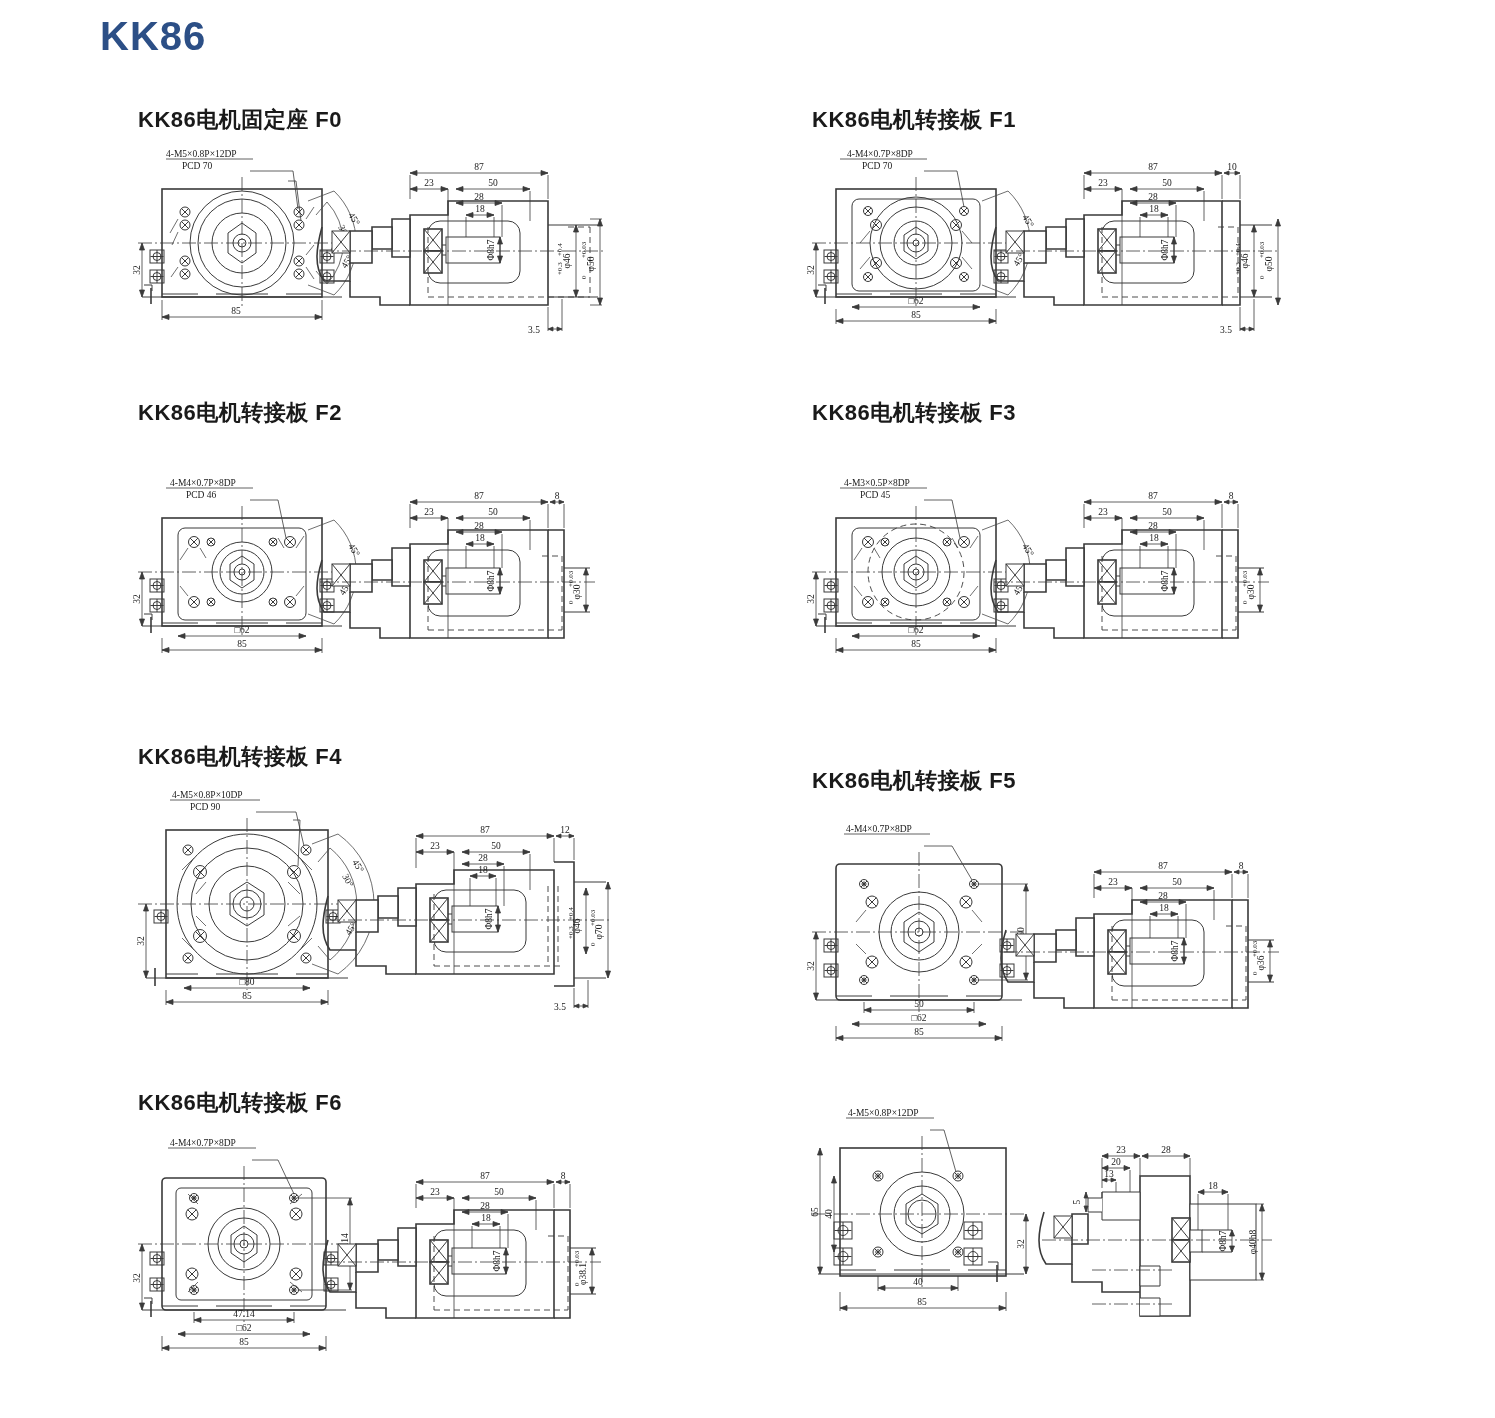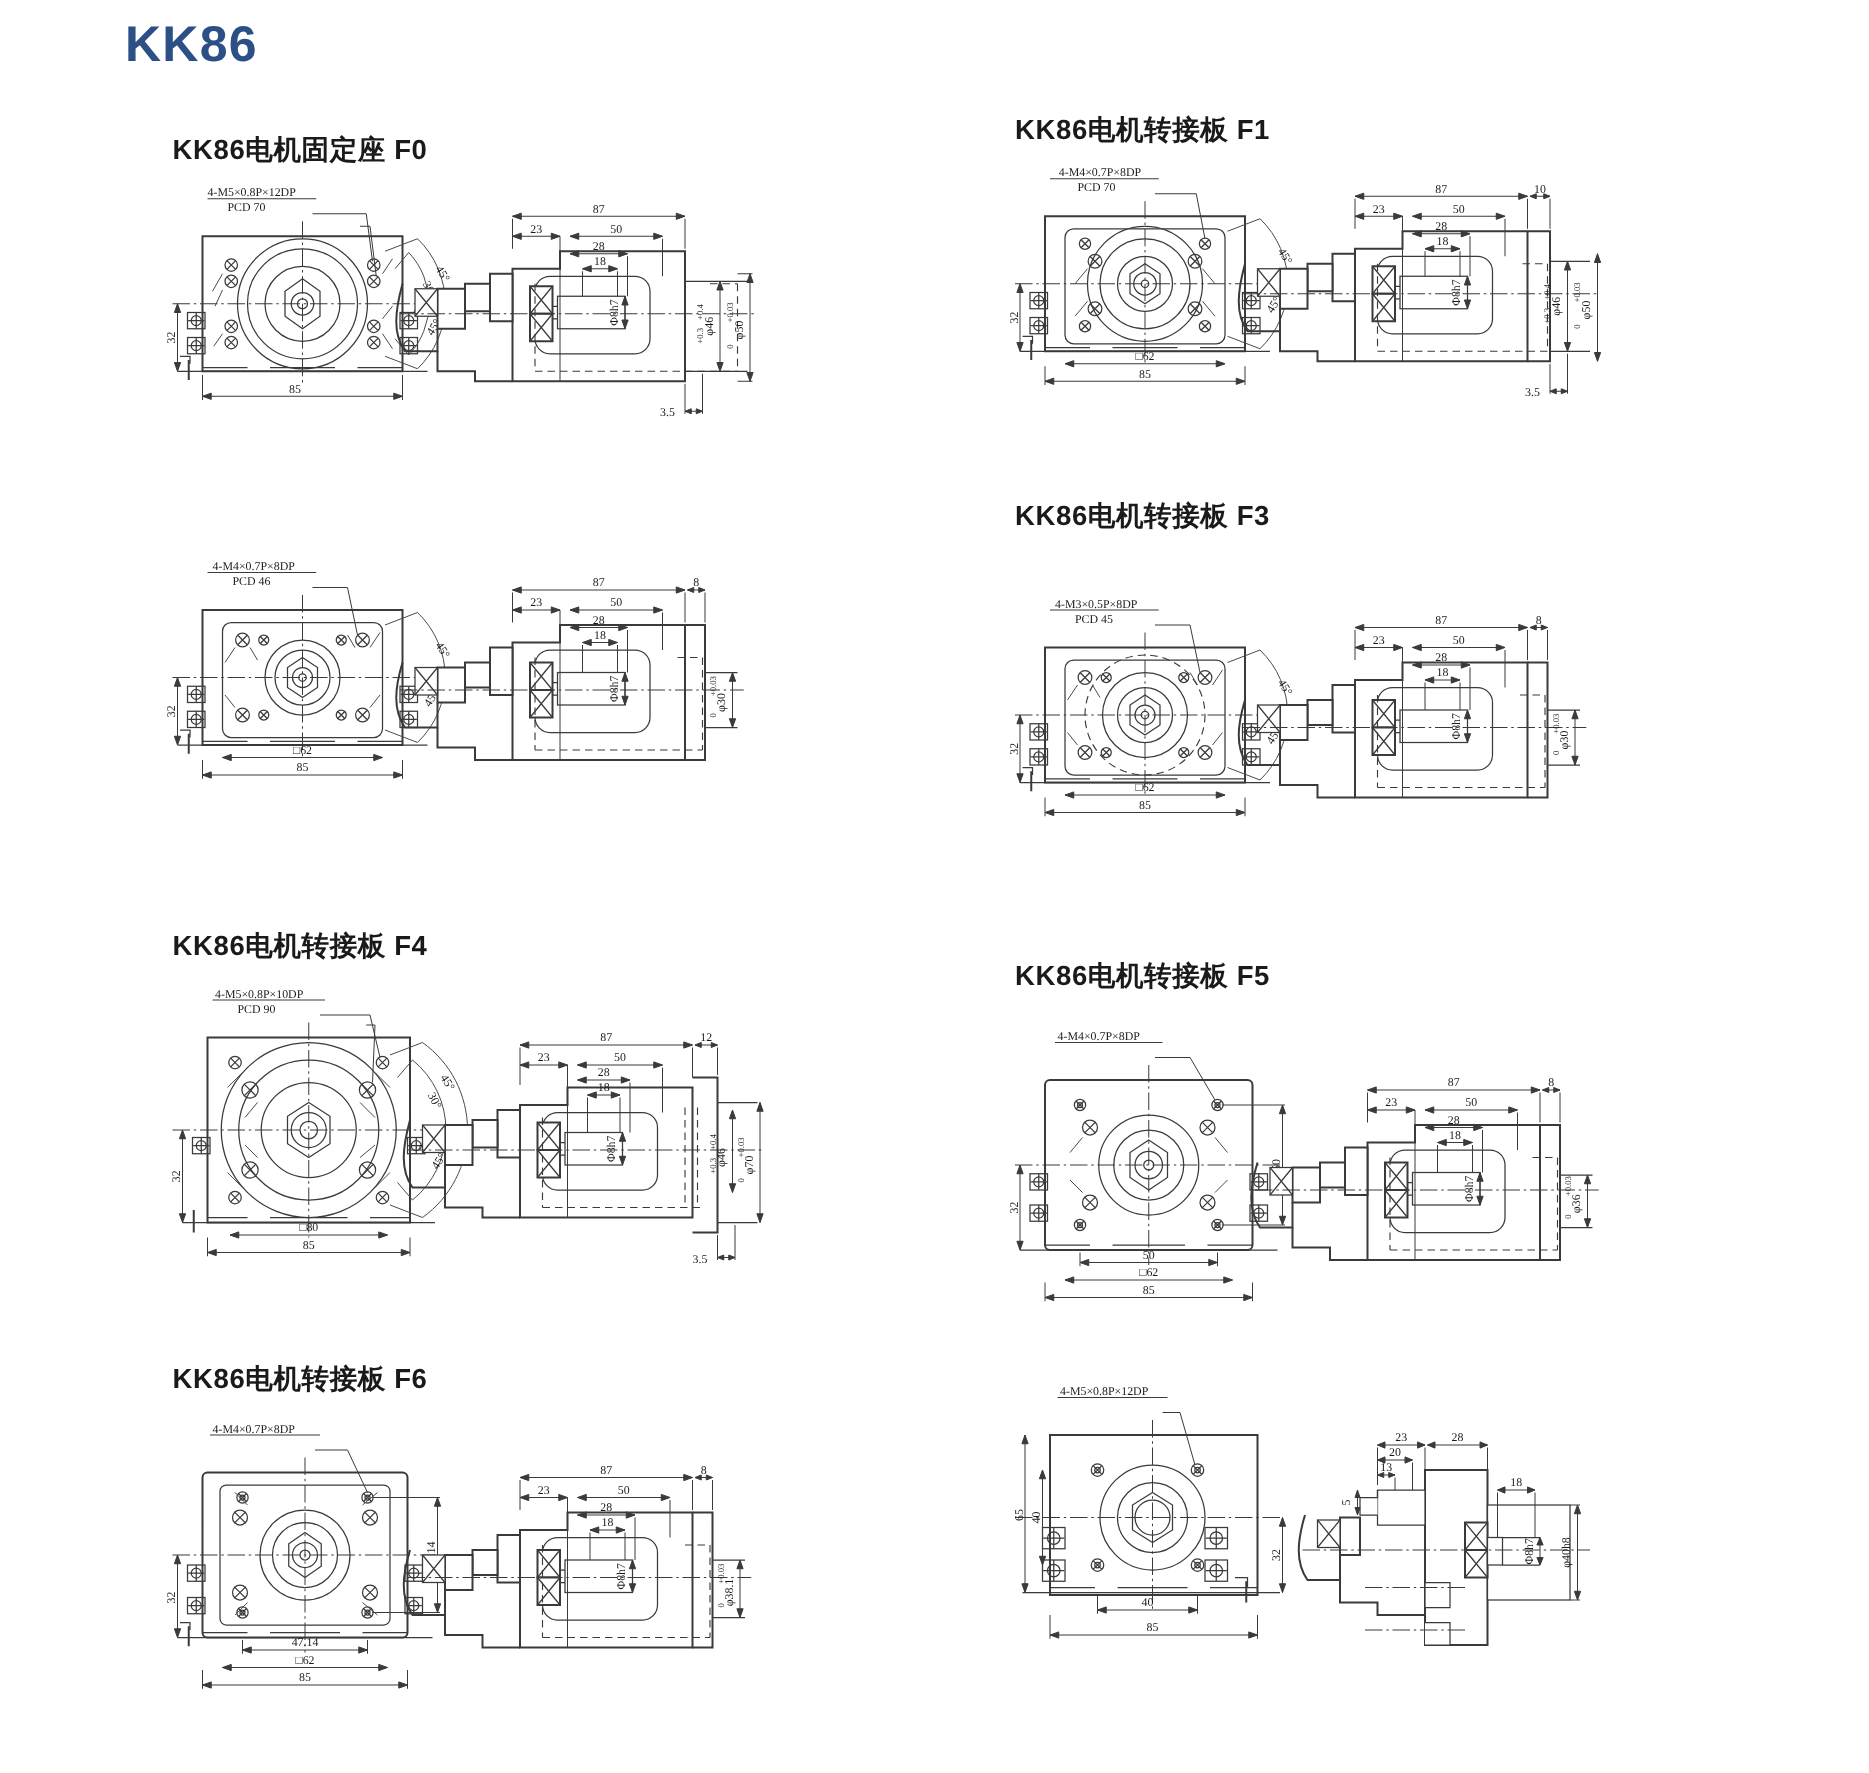--- a/index.html
+++ b/index.html
@@ -219,21 +219,21 @@
             <path d="M158 172 L172 172"></path>
             <path d="M158 172 l5 -2 l0 4 Z M172 172 l-5 -2 l0 4 Z" class="solid"></path>
             <path d="M158 150 L158 174 M172 142 L172 174"></path>
           </g>
           <text class="txt-s" x="144" y="176" text-anchor="middle">3.5</text>
         </g>
       </svg>
     </div>
   </div>
 
-  <div class="section" style="left:812px;top:89px;">
+  <div class="section" style="left:812px;top:105px;">
     <div class="sec-title">KK86电机转接板 F1</div>
     <div class="dwg">
       <svg width="580" height="215" viewBox="0 0 580 215">
         <g>
           <rect class="ln2 fillw" x="24" y="32" width="160" height="108"></rect>
           <rect class="ln" x="40" y="42" width="128" height="92" rx="7"></rect>
           <circle class="ln" cx="104" cy="86" r="46"></circle>
           <circle class="ln" cx="104" cy="86" r="36"></circle>
           <circle class="ln" cx="104" cy="86" r="22"></circle>
           <path class="ln" d="M104 70 L116 78 L116 94 L104 102 L92 94 L92 78 Z"></path>
@@ -379,20 +379,21 @@
             <path d="M176 172 l5 -2 l0 4 Z M190 172 l-5 -2 l0 4 Z" class="solid"></path>
             <path d="M176 150 L176 174 M190 142 L190 174"></path>
           </g>
           <text class="txt-s" x="162" y="176" text-anchor="middle">3.5</text>
         </g>
       </svg>
     </div>
   </div>
 
   <div class="section" style="left:138px;top:398px;">
+    <div class="sec-title">KK86电机转接板 F2</div>
     <div class="dwg" style="margin-top:62px;">
       <svg width="560" height="200" viewBox="0 0 560 200">
         <g>
           <rect class="ln2 fillw" x="24" y="28" width="160" height="108"></rect>
           <rect class="ln" x="40" y="38" width="128" height="92" rx="7"></rect>
           <circle class="ln" cx="104" cy="82" r="30"></circle>
           <circle class="ln" cx="104" cy="82" r="22"></circle>
           <path class="ln" d="M104 66 L116 74 L116 90 L104 98 L92 90 L92 74 Z"></path>
           <circle class="ln" cx="104" cy="82" r="8"></circle>
           <circle class="ln" cx="104" cy="82" r="3"></circle>

